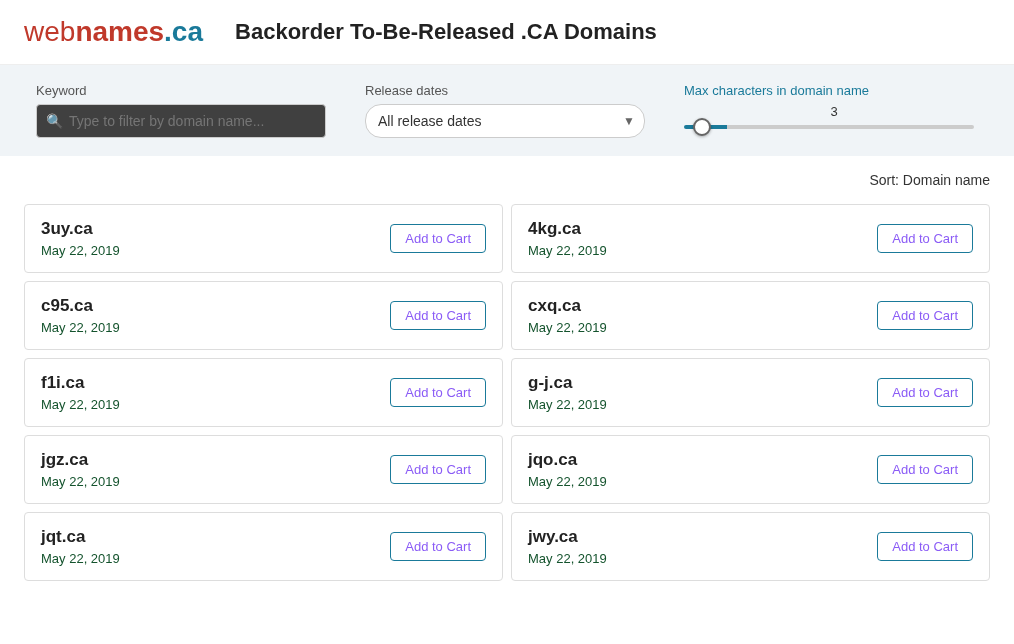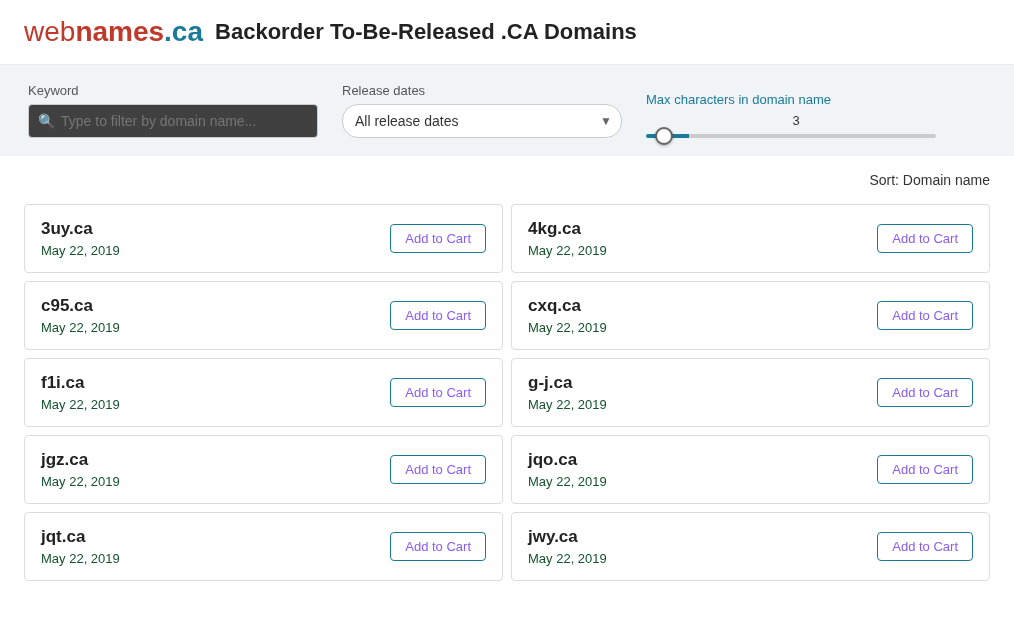--- a/index.html
+++ b/index.html
@@ -1,25 +1,25 @@
 <!DOCTYPE html>
 <html><head>
   <meta charset="utf-8">
   <style>
     * { box-sizing: border-box; margin: 0; padding: 0; }
     body { font-family: Arial, sans-serif; background: #fff; color: #333; font-size: 14px; }
 
     .header { display: flex; align-items: center; padding: 16px 24px; border-bottom: 1px solid #eee; }
-    .logo { display: flex; align-items: baseline; margin-right: 12px; }
+    .logo { display: flex; align-items: baseline; margin-right: 32px; }
     .logo-web { color: #c0392b; font-size: 28px; font-weight: normal; }
     .logo-names { color: #c0392b; font-size: 28px; font-weight: bold; }
     .logo-ca { color: #1a7a9a; font-size: 28px; font-weight: bold; }
     .page-title { font-size: 22px; font-weight: bold; color: #222; }
 
-    .filter-bar { background: #f0f4f7; padding: 18px 28px; display: flex; align-items: flex-end; gap: 24px; }
+    .filter-bar { background: #f0f4f7; padding: 18px 36px; display: flex; align-items: flex-start; gap: 39px; }
 
     .filter-group { display: flex; flex-direction: column; gap: 6px; }
     .filter-label { font-size: 13px; color: #555; }
 
     .keyword-input-wrapper { position: relative; }
     .keyword-input-wrapper .search-icon { position: absolute; left: 10px; top: 50%; transform: translateY(-50%); color: #999; font-size: 14px; }
     .keyword-input { width: 290px; padding: 8px 10px 8px 32px; border: 1px solid #ccc; border-radius: 4px; font-size: 14px; color: #999; background: #404040; }
 
     .release-select-wrapper { position: relative; }
     .release-select { width: 280px; padding: 8px 32px 8px 12px; border: 1px solid #ccc; border-radius: 16px; font-size: 14px; color: #333; background: #fff; appearance: none; cursor: pointer; }

